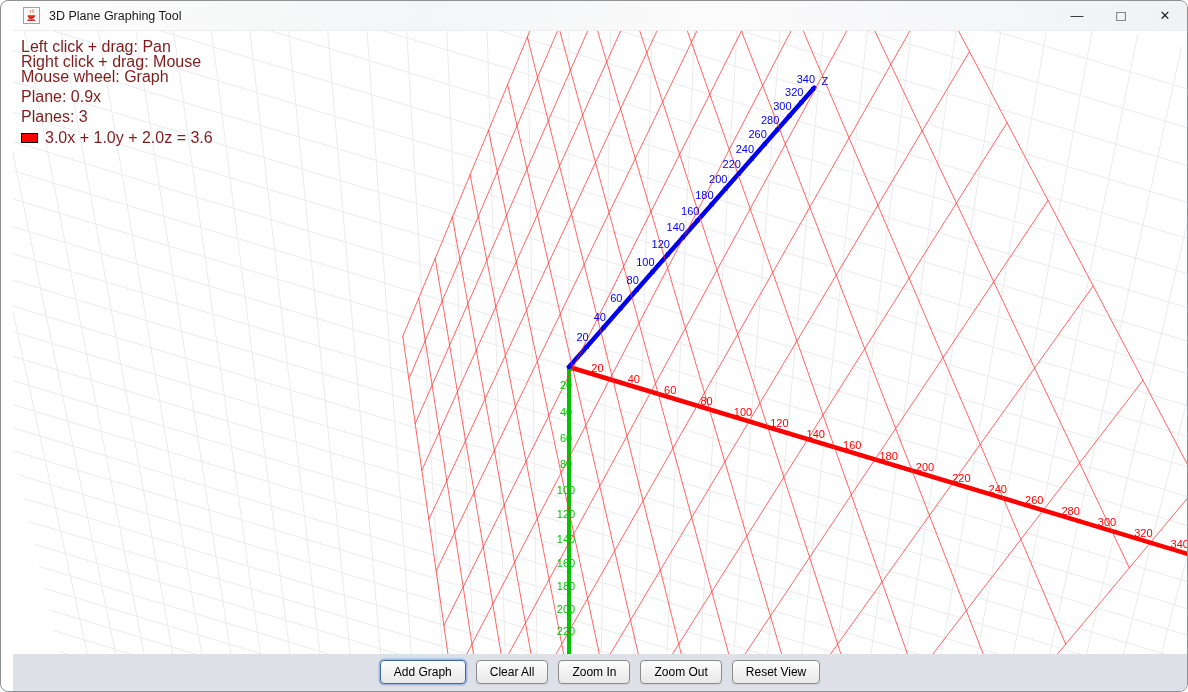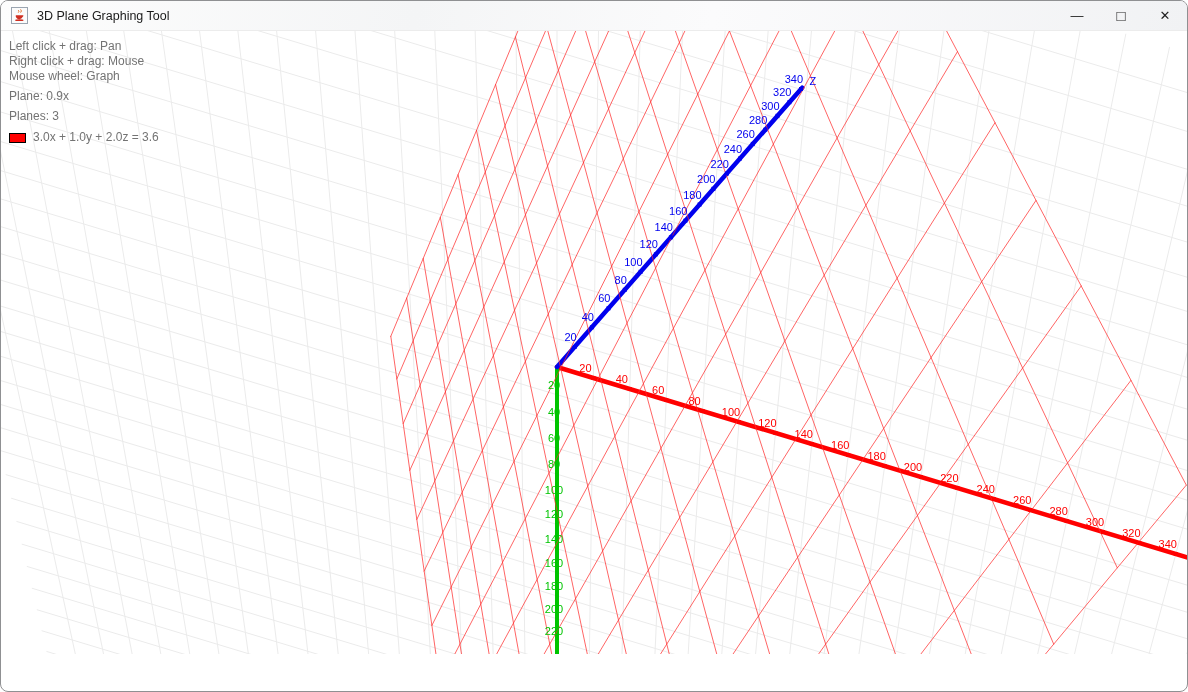--- a/index.html
+++ b/index.html
@@ -1,38 +1,38 @@
 <!DOCTYPE html>
 <html><head>
 <meta charset="utf-8">
 <style>
   html,body{margin:0;padding:0;background:#ffffff;}
   *{box-sizing:border-box;}
   body{width:1188px;height:692px;font-family:"Liberation Sans",sans-serif;}
   .window{
     width:1188px;height:692px;border:1px solid #8f9092;border-radius:8px;
-    overflow:hidden;background:#ffffff;display:flex;flex-direction:column;
+    overflow:hidden;background:#ffffff;display:flex;flex-direction:column;padding-left:12px;
   }
   
   .titlebar{
     height:30px;flex:0 0 30px;display:flex;align-items:center;
     background:linear-gradient(100deg,#fdfdfd 0%,#f4f5f6 35%,#fbfbfc 60%,#f1f2f4 100%);
     border-bottom:1px solid #ececec;position:relative;z-index:5;
   }
   .app-icon{width:17px;height:17px;margin-left:10px;display:inline-block;}
   .win-title{font-size:12.5px;color:#1a1a1a;margin-left:9px;flex:1;white-space:nowrap;}
   .win-controls{display:flex;height:100%;}
   .win-btn{width:44px;height:100%;display:flex;align-items:center;justify-content:center;
     font-size:13px;color:#222;cursor:default;}
   .win-btn.max{font-size:15px;}
   
   .canvas{position:relative;flex:0 0 623px;height:623px;background:#ffffff;overflow:hidden;}
   .canvas svg{position:absolute;left:0;top:0;}
   svg text{font-family:"Liberation Sans",sans-serif;font-size:11px;}
-  .overlay{position:absolute;left:8px;top:8px;font-size:12px;color:#737373;line-height:15px;
+  .overlay{position:absolute;left:8px;top:8px;font-size:16px;color:#7f1d1d;line-height:15px;
     pointer-events:none;}
   .overlay .group{margin-bottom:5px;}
   .legend-row{display:flex;align-items:center;margin-top:6px;}
   .legend-swatch{width:17px;height:10px;border:1px solid #000;margin-right:7px;display:inline-block;}
   
   .toolbar{
     flex:1;background:#dde0e7;display:flex;justify-content:center;align-items:flex-start;
     gap:10px;padding-top:6px;
   }
   .btn{
@@ -285,13 +285,20 @@
       </div>
       <div class="group">Plane: 0.9x</div>
       <div class="group">Planes: 3</div>
       <div class="legend-row">
         <span class="legend-swatch" style="background: rgb(255, 0, 0);"></span>
         <span>3.0x + 1.0y + 2.0z = 3.6</span>
       </div>
     </div>
   </div>
 
+  <div class="toolbar">
+    <button class="btn focused">Add Graph</button>
+    <button class="btn">Clear All</button>
+    <button class="btn">Zoom In</button>
+    <button class="btn">Zoom Out</button>
+    <button class="btn">Reset View</button>
+  </div>
 </div>
 
 </body></html>

